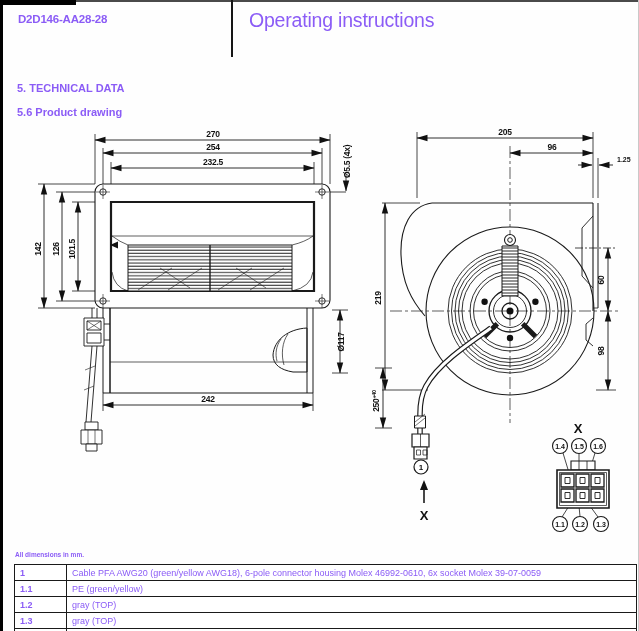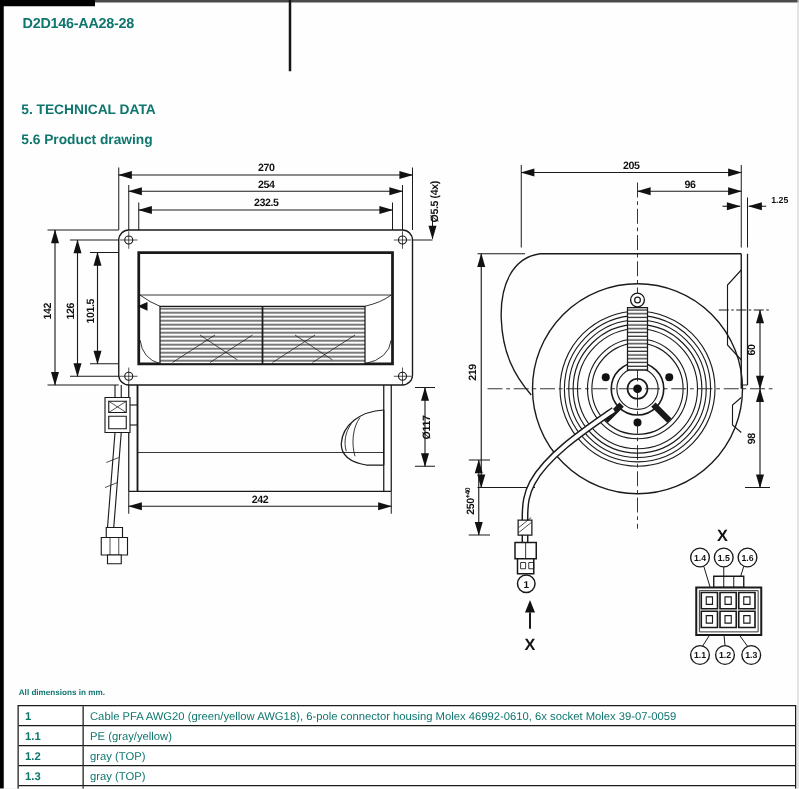--- a/index.html
+++ b/index.html
@@ -1,17 +1,17 @@
 <!DOCTYPE html>
 <html><head>
 <meta charset="utf-8">
 <style>
   html,body{margin:0;padding:0;background:#e8e8e8}
   .page{position:relative;width:639px;height:631px;background:#fefefe;overflow:hidden;
-        font-family:"Liberation Sans",sans-serif;color:#0f766e}
+        font-family:"Liberation Sans",sans-serif;color:#8b5cf6}
   
   .b-top{position:absolute;left:0;top:0;width:639px;height:2px;background:#4a4a4a}
   .b-topleft{position:absolute;left:0;top:0;width:76px;height:5px;background:#000}
   .b-left{position:absolute;left:0;top:0;width:3px;height:631px;background:#000}
   .b-right{position:absolute;right:0;top:0;width:1px;height:631px;background:#c9c9c9}
 
   .doc-num{position:absolute;left:18px;top:13px;font-weight:bold;font-size:11.5px;letter-spacing:-0.2px}
   .vline{position:absolute;left:231px;top:0;width:2px;height:57px;background:#161616}
   .title{position:absolute;left:249px;top:9px;font-size:19.5px;letter-spacing:-0.2px}
   .h-tech{position:absolute;left:17px;top:82px;font-weight:bold;font-size:11px}
@@ -37,20 +37,21 @@
 <body>
 
 <div class="page">
   <div class="b-top"></div>
   <div class="b-topleft"></div>
   <div class="b-left"></div>
   <div class="b-right"></div>
 
   <div class="doc-num">D2D146-AA28-28</div>
   <div class="vline"></div>
+  <div class="title">Operating instructions</div>
 
   <div class="h-tech">5. TECHNICAL DATA</div>
   <div class="h-prod">5.6 Product drawing</div>
 
   <svg style="left:0;top:118px" width="370" height="352" viewBox="0 0 370 352">
     <defs>
       <marker id="a1" markerWidth="12" markerHeight="8" refX="11" refY="4" orient="auto-start-reverse" markerUnits="userSpaceOnUse">
         <path d="M0.5,0.8 L11.5,4 L0.5,7.2 z" fill="#111"></path>
       </marker>
       <pattern id="drumStripes" width="6" height="3.2" patternUnits="userSpaceOnUse">
@@ -337,21 +338,21 @@
 
   <div class="note">All dimensions in mm.</div>
 
   <div class="tbl">
     <div class="row">
       <div class="cid">1</div>
       <div class="cdesc">Cable PFA AWG20 (green/yellow AWG18), 6-pole connector housing Molex 46992-0610, 6x socket Molex 39-07-0059</div>
     </div>
     <div class="row">
       <div class="cid">1.1</div>
-      <div class="cdesc">PE (gray/yellow)</div>
+      <div class="cdesc">PE (green/yellow)</div>
     </div>
     <div class="row">
       <div class="cid">1.2</div>
       <div class="cdesc">gray (TOP)</div>
     </div>
     <div class="row">
       <div class="cid">1.3</div>
       <div class="cdesc">gray (TOP)</div>
     </div>
     <div class="row">

